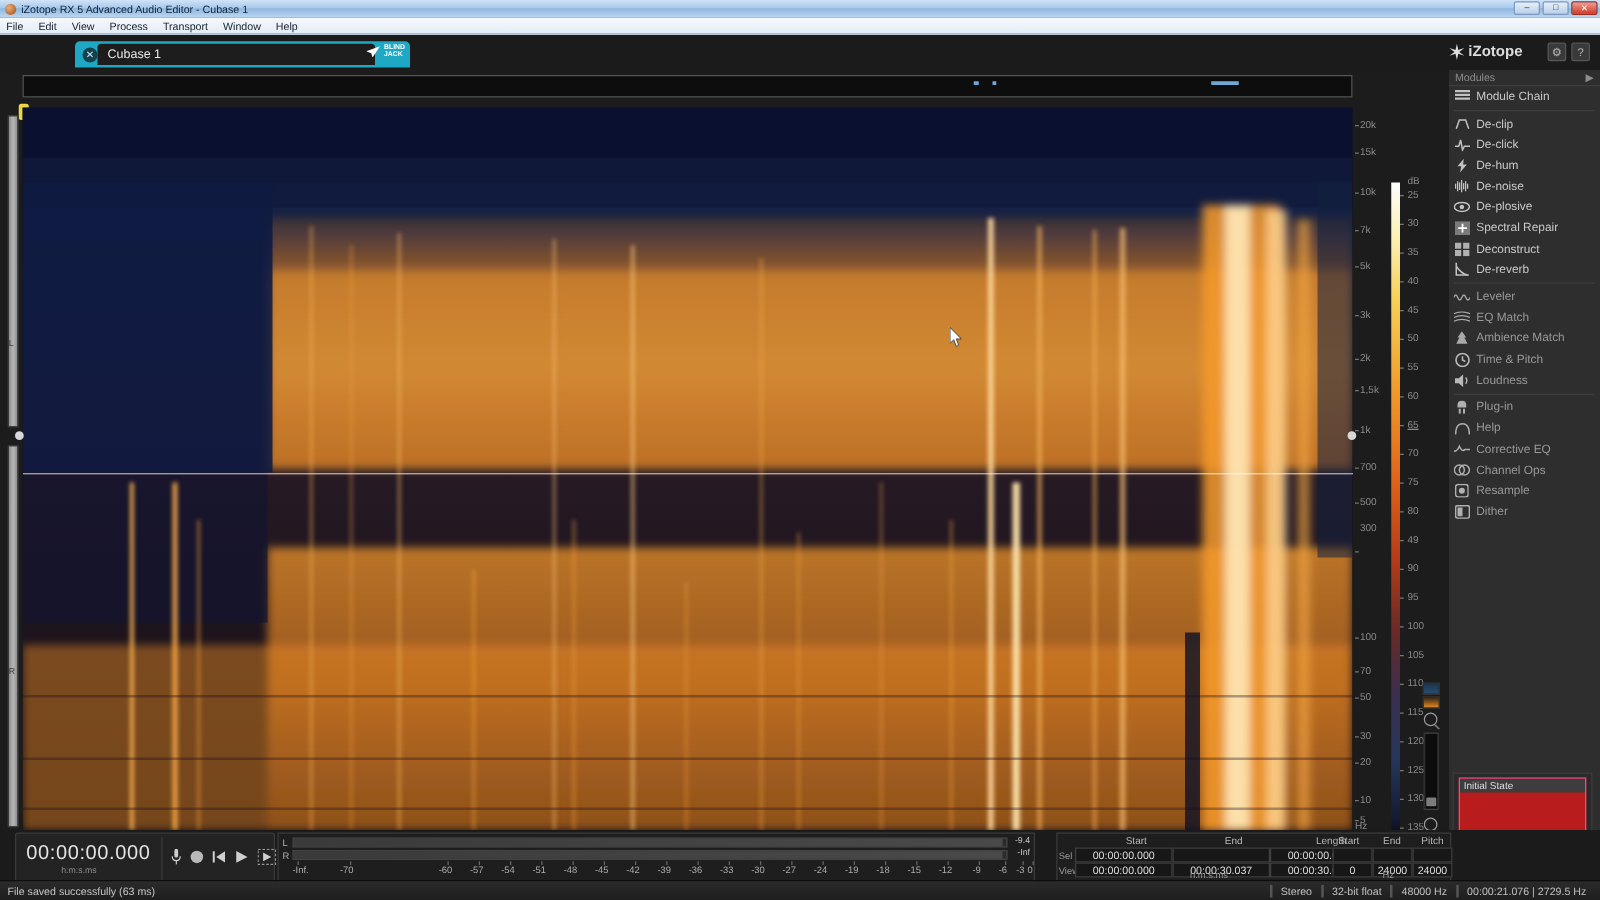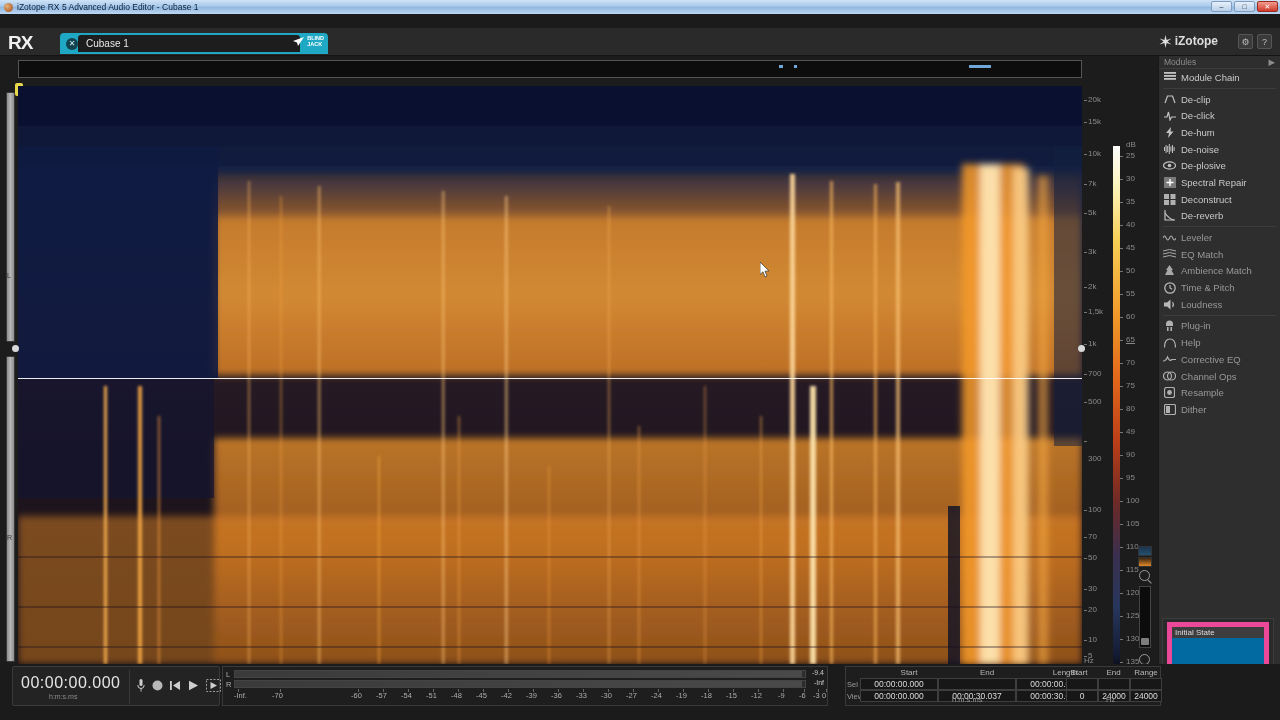--- a/index.html
+++ b/index.html
@@ -126,21 +126,21 @@
   .mod-item { height:16.7px; display:flex; align-items:center; padding-left:4px; gap:5px; }
   .mod-item .lbl { font-size:9.5px; color:#c9c9c9; white-space:nowrap; }
   .mod-item.dim .lbl { color:#989898; }
   .mod-ico { width:13px; height:13px; display:flex; align-items:center; justify-content:center;
     color:#b0b0b0; font-size:10px; }
   .mod-div { height:1px; background:#3d3d3d; margin:2px 4px; }
 
   .histpanel { position:absolute; left:1162px; top:618px; width:112px; height:86px;
     background:#2a2a2a; border:1px solid #3d3d3d; }
   .histlist { position:absolute; left:4px; top:3px; width:102px; height:68px;
-    background:#0369a1; border:5px solid #ec4899; }
+    background:#b91c1c; border:1px solid #ec4899; }
   .histitem { height:11px; background:#3d3d3d; font-size:8px; color:#ddd;
     padding-left:3px; display:flex; align-items:center; }
   .undolab { position:absolute; bottom:1px; width:100%; text-align:center;
     font-size:8.5px; color:#9a9a9a; }
 
   
   .bottom { position:absolute; left:0; top:664px; width:1280px; height:56px; background:#1b1b1b; }
   .tpanel { position:absolute; left:12px; top:2px; width:208px; height:40px;
     background:#232323; border:1px solid #3a3a3a; border-radius:2px; }
   .tcode { position:absolute; left:8px; top:7px; font-size:16px; color:#e4e4e4;
@@ -187,24 +187,30 @@
   <div class="titlebar">
     <div class="tb-icon"></div>
     <div class="tb-title">iZotope RX 5 Advanced Audio Editor - Cubase 1</div>
     <div class="winbtns">
       <div class="winbtn">–</div>
       <div class="winbtn">□</div>
       <div class="winbtn close">✕</div>
     </div>
   </div>
 
-
-  <div class="rxbar">
-    <div class="rxlogo">RX</div>
-  </div>
+  <div class="menubar">
+    <span>File</span>
+    <span>Edit</span>
+    <span>View</span>
+    <span>Process</span>
+    <span>Transport</span>
+    <span>Window</span>
+    <span>Help</span>
+  </div>
+
 
   <div class="tab">
     <div class="tab-close">✕</div>
     <div class="tab-inner">
       <div class="tab-title">Cubase 1</div>
     </div>
     <div class="tab-badge">
       <svg width="11" height="9" viewBox="0 0 11 9">
         <path d="M0 4 L11 0 L5 9 L4 5.5 Z" fill="#ffffff"></path>
       </svg>
@@ -345,21 +351,21 @@
         <div class="ft" style="top:196px;">2k</div>
       <div class="tick" style="top:226px;"></div>
         <div class="ft" style="top:221px;">1,5k</div>
       <div class="tick" style="top:258px;"></div>
         <div class="ft" style="top:253px;">1k</div>
       <div class="tick" style="top:288px;"></div>
         <div class="ft" style="top:283px;">700</div>
       <div class="tick" style="top:316px;"></div>
         <div class="ft" style="top:311px;">500</div>
       <div class="tick" style="top:355px;"></div>
-        <div class="ft" style="top:368px;">300</div>
+        <div class="ft" style="top:332px;">300</div>
       <div class="tick" style="top:424px;"></div>
         <div class="ft" style="top:419px;">100</div>
       <div class="tick" style="top:451px;"></div>
         <div class="ft" style="top:446px;">70</div>
       <div class="tick" style="top:472px;"></div>
         <div class="ft" style="top:467px;">50</div>
       <div class="tick" style="top:503px;"></div>
         <div class="ft" style="top:498px;">30</div>
       <div class="tick" style="top:524px;"></div>
         <div class="ft" style="top:519px;">20</div>
@@ -828,21 +834,21 @@
           <div class="mt" style="left:588px;">0</div>
       </div>
     </div>
 
     <div class="selpanel">
       <div class="sp-hdr" style="left:24px; width:78px;">Start</div>
       <div class="sp-hdr" style="left:102px; width:78px;">End</div>
       <div class="sp-hdr" style="left:180px; width:78px;">Length</div>
       <div class="sp-hdr" style="left:216px; width:34px;">Start</div>
       <div class="sp-hdr" style="left:251px; width:33px;">End</div>
-      <div class="sp-hdr" style="left:284px; width:32px;">Range</div>
+      <div class="sp-hdr" style="left:284px; width:32px;">Pitch</div>
 
       <div class="sp-rowlab" style="left:1px; top:13px;">Sel</div>
       <div class="sp-rowlab" style="left:1px; top:25px;">View</div>
 
       <div class="sp-cell" style="left:14px; top:11px; width:78px;">00:00:00.000</div>
       <div class="sp-cell" style="left:92px; top:11px; width:78px;"></div>
       <div class="sp-cell" style="left:170px; top:11px; width:78px;">00:00:00.000</div>
       <div class="sp-cell" style="left:14px; top:23px; width:78px;">00:00:00.000</div>
       <div class="sp-cell" style="left:92px; top:23px; width:78px;">00:00:30.037</div>
       <div class="sp-cell" style="left:170px; top:23px; width:78px;">00:00:30.037</div>
@@ -852,20 +858,29 @@
       <div class="sp-cell" style="left:220px; top:11px; width:32px;"></div>
       <div class="sp-cell" style="left:220px; top:23px; width:32px;">0</div>
       <div class="sp-cell" style="left:252px; top:23px; width:32px;">24000</div>
       <div class="sp-cell" style="left:284px; top:23px; width:32px;">24000</div>
 
       <div class="sp-foot" style="left:106px; top:28px;">h:m:s.ms</div>
       <div class="sp-foot" style="left:260px; top:28px;">Hz</div>
     </div>
   </div>
 
+  <div class="statusbar">
+    <div class="msg">File saved successfully (63 ms)</div>
+    <div class="sb-right">
+      <span class="chunk">Stereo</span>
+      <span class="chunk">32-bit float</span>
+      <span class="chunk">48000 Hz</span>
+      <span class="chunk">00:00:21.076 | 2729.5 Hz</span>
+    </div>
+  </div>
 
   <div class="cursor">
     <svg width="11" height="16" viewBox="0 0 11 16">
       <path d="M0 0 L0 12.5 L3 9.8 L5 15 L7 14 L5 9.2 L9 9 Z" fill="#ffffff" stroke="#333" stroke-width="0.7"></path>
     </svg>
   </div>
 
 </div>
 
 </body></html>

